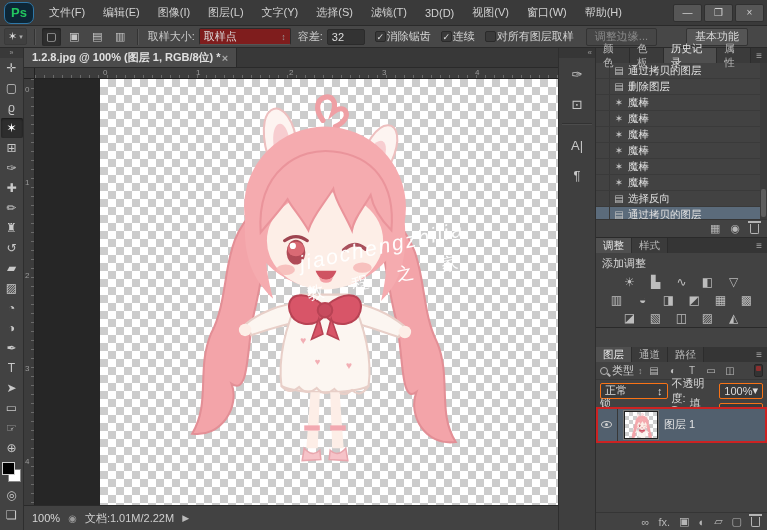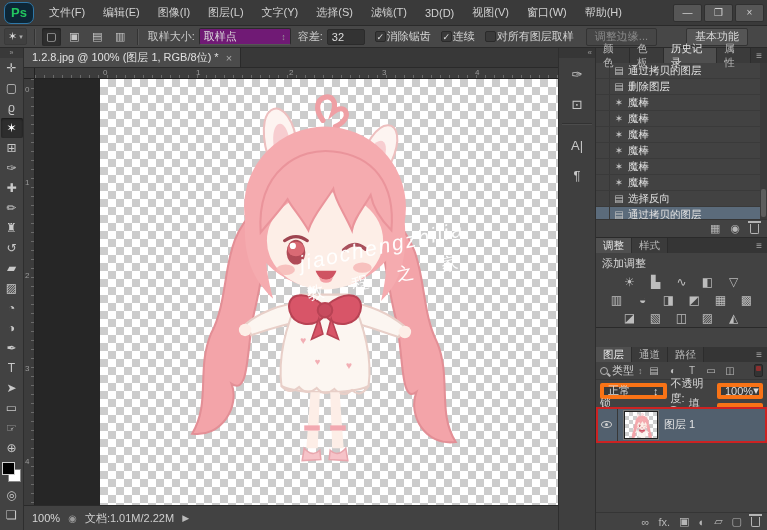--- a/index.html
+++ b/index.html
@@ -24,21 +24,21 @@
   .optionsbar { position:absolute; left:0; top:26px; width:767px; height:22px; background:#474747;
                 border-bottom:1px solid #2a2a2a; display:flex; align-items:center; gap:4px; padding:0 4px; }
   .tool-preset { display:flex; align-items:center; padding:1px 3px; border:1px solid #3a3a3a; border-radius:2px; background:#404040; }
   .tool-preset .car { font-size:7px; color:#aaa; margin-left:2px; }
   .vsep { width:1px; height:16px; background:#333; margin:0 3px; box-shadow:1px 0 0 #555; }
   .mode-btn { width:19px; height:18px; display:flex; align-items:center; justify-content:center;
               color:#c4c4c4; font-size:11px; border-radius:2px; }
   .mode-btn.active { background:#2e2e2e; box-shadow:inset 0 1px 2px #1a1a1a; }
   .ob-label { color:#cbcbcb; margin-left:3px; }
   .ob-select { display:flex; align-items:center; justify-content:space-between; width:92px; height:17px;
-               background:#701a75; border:1px solid #2b2b2b; border-bottom-color:#555; border-radius:2px;
+               background:#7f1d1d; border:1px solid #2b2b2b; border-bottom-color:#555; border-radius:2px;
                padding:0 4px; color:#ddd; }
   .ob-select .ud { font-size:9px; color:#999; }
   .ob-input { width:38px; height:16px; background:#333; border:1px solid #2b2b2b; border-radius:2px;
               color:#ddd; padding:0 4px; display:flex; align-items:center; }
   .cb { display:flex; align-items:center; gap:1px; margin-left:6px; }
   .cb .box { width:11px; height:11px; background:#3a3a3a; border:1px solid #2a2a2a; border-radius:2px;
              display:flex; align-items:center; justify-content:center; color:#ddd; font-size:9px; }
   .cb[data-checked="true"] .box::after { content:"✓"; }
   .btn { height:18px; padding:0 8px; background:#4e4e4e; border:1px solid #333; border-radius:2px;
          display:flex; align-items:center; }
@@ -52,22 +52,22 @@
   .tool { width:22px; height:20px; display:flex; align-items:center; justify-content:center;
           color:#c9c9c9; font-size:12px; border-radius:2px; }
   .tool.active { background:#2d2d2d; box-shadow:inset 0 1px 2px #181818; color:#fff; }
   .swatches { position:relative; width:22px; height:24px; margin-top:3px; }
   .swatch-fg { position:absolute; left:1px; top:1px; width:13px; height:13px; background:#000; border:1px solid #cfcfcf; z-index:2; }
   .swatch-bg { position:absolute; left:7px; top:8px; width:13px; height:13px; background:#fff; border:1px solid #888; }
 
   
   .docarea { position:absolute; left:24px; top:48px; width:534px; height:482px; }
   .tabbar { height:20px; background:#383838; border-bottom:1px solid #2a2a2a; display:flex; }
-  .doc-tab { display:flex; align-items:center; gap:7px; background:#4b4b4b; border-right:1px solid #2a2a2a;
-             padding:0 8px; color:#e0e0e0; }
+  .doc-tab { display:flex; align-items:center; gap:1px; background:#4b4b4b; border-right:1px solid #2a2a2a;
+             padding:0 8px; color:#e0e0e0;font-weight:bold; }
   .doc-tab .close { color:#a8a8a8; font-size:11px; }
   .viewport { position:absolute; left:0; top:20px; right:0; bottom:25px; background:#262626; overflow:hidden; }
   .ruler-corner { position:absolute; left:0; top:0; width:11px; height:11px; background:#3c3c3c; border-right:1px solid #222; border-bottom:1px solid #222; z-index:5; }
   .ruler-top { position:absolute; left:11px; top:0; right:0; height:11px; background:#3c3c3c; border-bottom:1px solid #222; z-index:4;
                background-image:repeating-linear-gradient(to right,#6a6a6a 0 1px,transparent 1px 9px); background-size:100% 4px; background-position:0 7px; background-repeat:no-repeat; }
   .ruler-left { position:absolute; left:0; top:11px; width:11px; bottom:0; background:#3c3c3c; border-right:1px solid #222; z-index:4;
                background-image:repeating-linear-gradient(to bottom,#6a6a6a 0 1px,transparent 1px 9px); background-size:4px 100%; background-position:7px 0; background-repeat:no-repeat; }
   .ruler-num { position:absolute; font-size:8px; color:#9a9a9a; }
   .artboard { position:absolute; left:76px; top:11px; right:0; bottom:0; background-color:#fff;
       background-image:
@@ -131,21 +131,21 @@
   
   .lay-filter { height:18px; display:flex; align-items:center; gap:4px; padding:0 4px; border-bottom:1px solid #383838; }
   .mag { position:relative; width:8px; height:8px; border:1.5px solid #b5b5b5; border-radius:50%; }
   .mag::after { content:""; position:absolute; left:6px; top:6px; width:4px; height:1.5px; background:#b5b5b5; transform:rotate(45deg); }
   .lay-filter .ftext { color:#d0d0d0; }
   .lay-filter .ud { font-size:9px; color:#999; }
   .fic { width:15px; text-align:center; color:#bdbdbd; font-size:10px; }
   .toggle { width:9px; height:13px; background:#333; border:1px solid #262626; border-radius:2px; margin-left:auto; position:relative; }
   .toggle::before { content:""; position:absolute; left:1px; top:1px; right:1px; height:5px; background:#8c2f2f; border-radius:1px; }
   .lay-blend { height:21px; display:flex; align-items:center; gap:4px; padding:0 4px; }
-  .sel-sm { display:flex; align-items:center; justify-content:space-between; background:#3a3a3a; border:4px solid #f97316;
+  .sel-sm { display:flex; align-items:center; justify-content:space-between; background:#3a3a3a; border:1px solid #f97316;
             border-radius:2px; height:16px; padding:0 4px; color:#ddd; }
   .blend-sel { width:72px; }
   .pct-sel { width:46px; }
   .lay-lock { height:21px; display:flex; align-items:center; gap:5px; padding:0 4px; border-bottom:1px solid #383838; }
   .lock-ic { color:#bdbdbd; font-size:10px; }
   .lockg { position:relative; width:7px; height:6px; background:#b5b5b5; border-radius:1px; margin-top:4px; }
   .lockg::before { content:""; position:absolute; left:1px; top:-4px; width:5px; height:4px; border:1.5px solid #b5b5b5; border-bottom:none; border-radius:3px 3px 0 0; }
   .lay-list { position:absolute; left:0; top:60px; right:0; bottom:18px; overflow:hidden; }
   .lay-row { display:flex; align-items:center; border-bottom:1px solid #7dd3fc; }
   .lay-row.selected { background:#52606e; outline:2px solid #cc2222; outline-offset:-2px; height:36px; }

